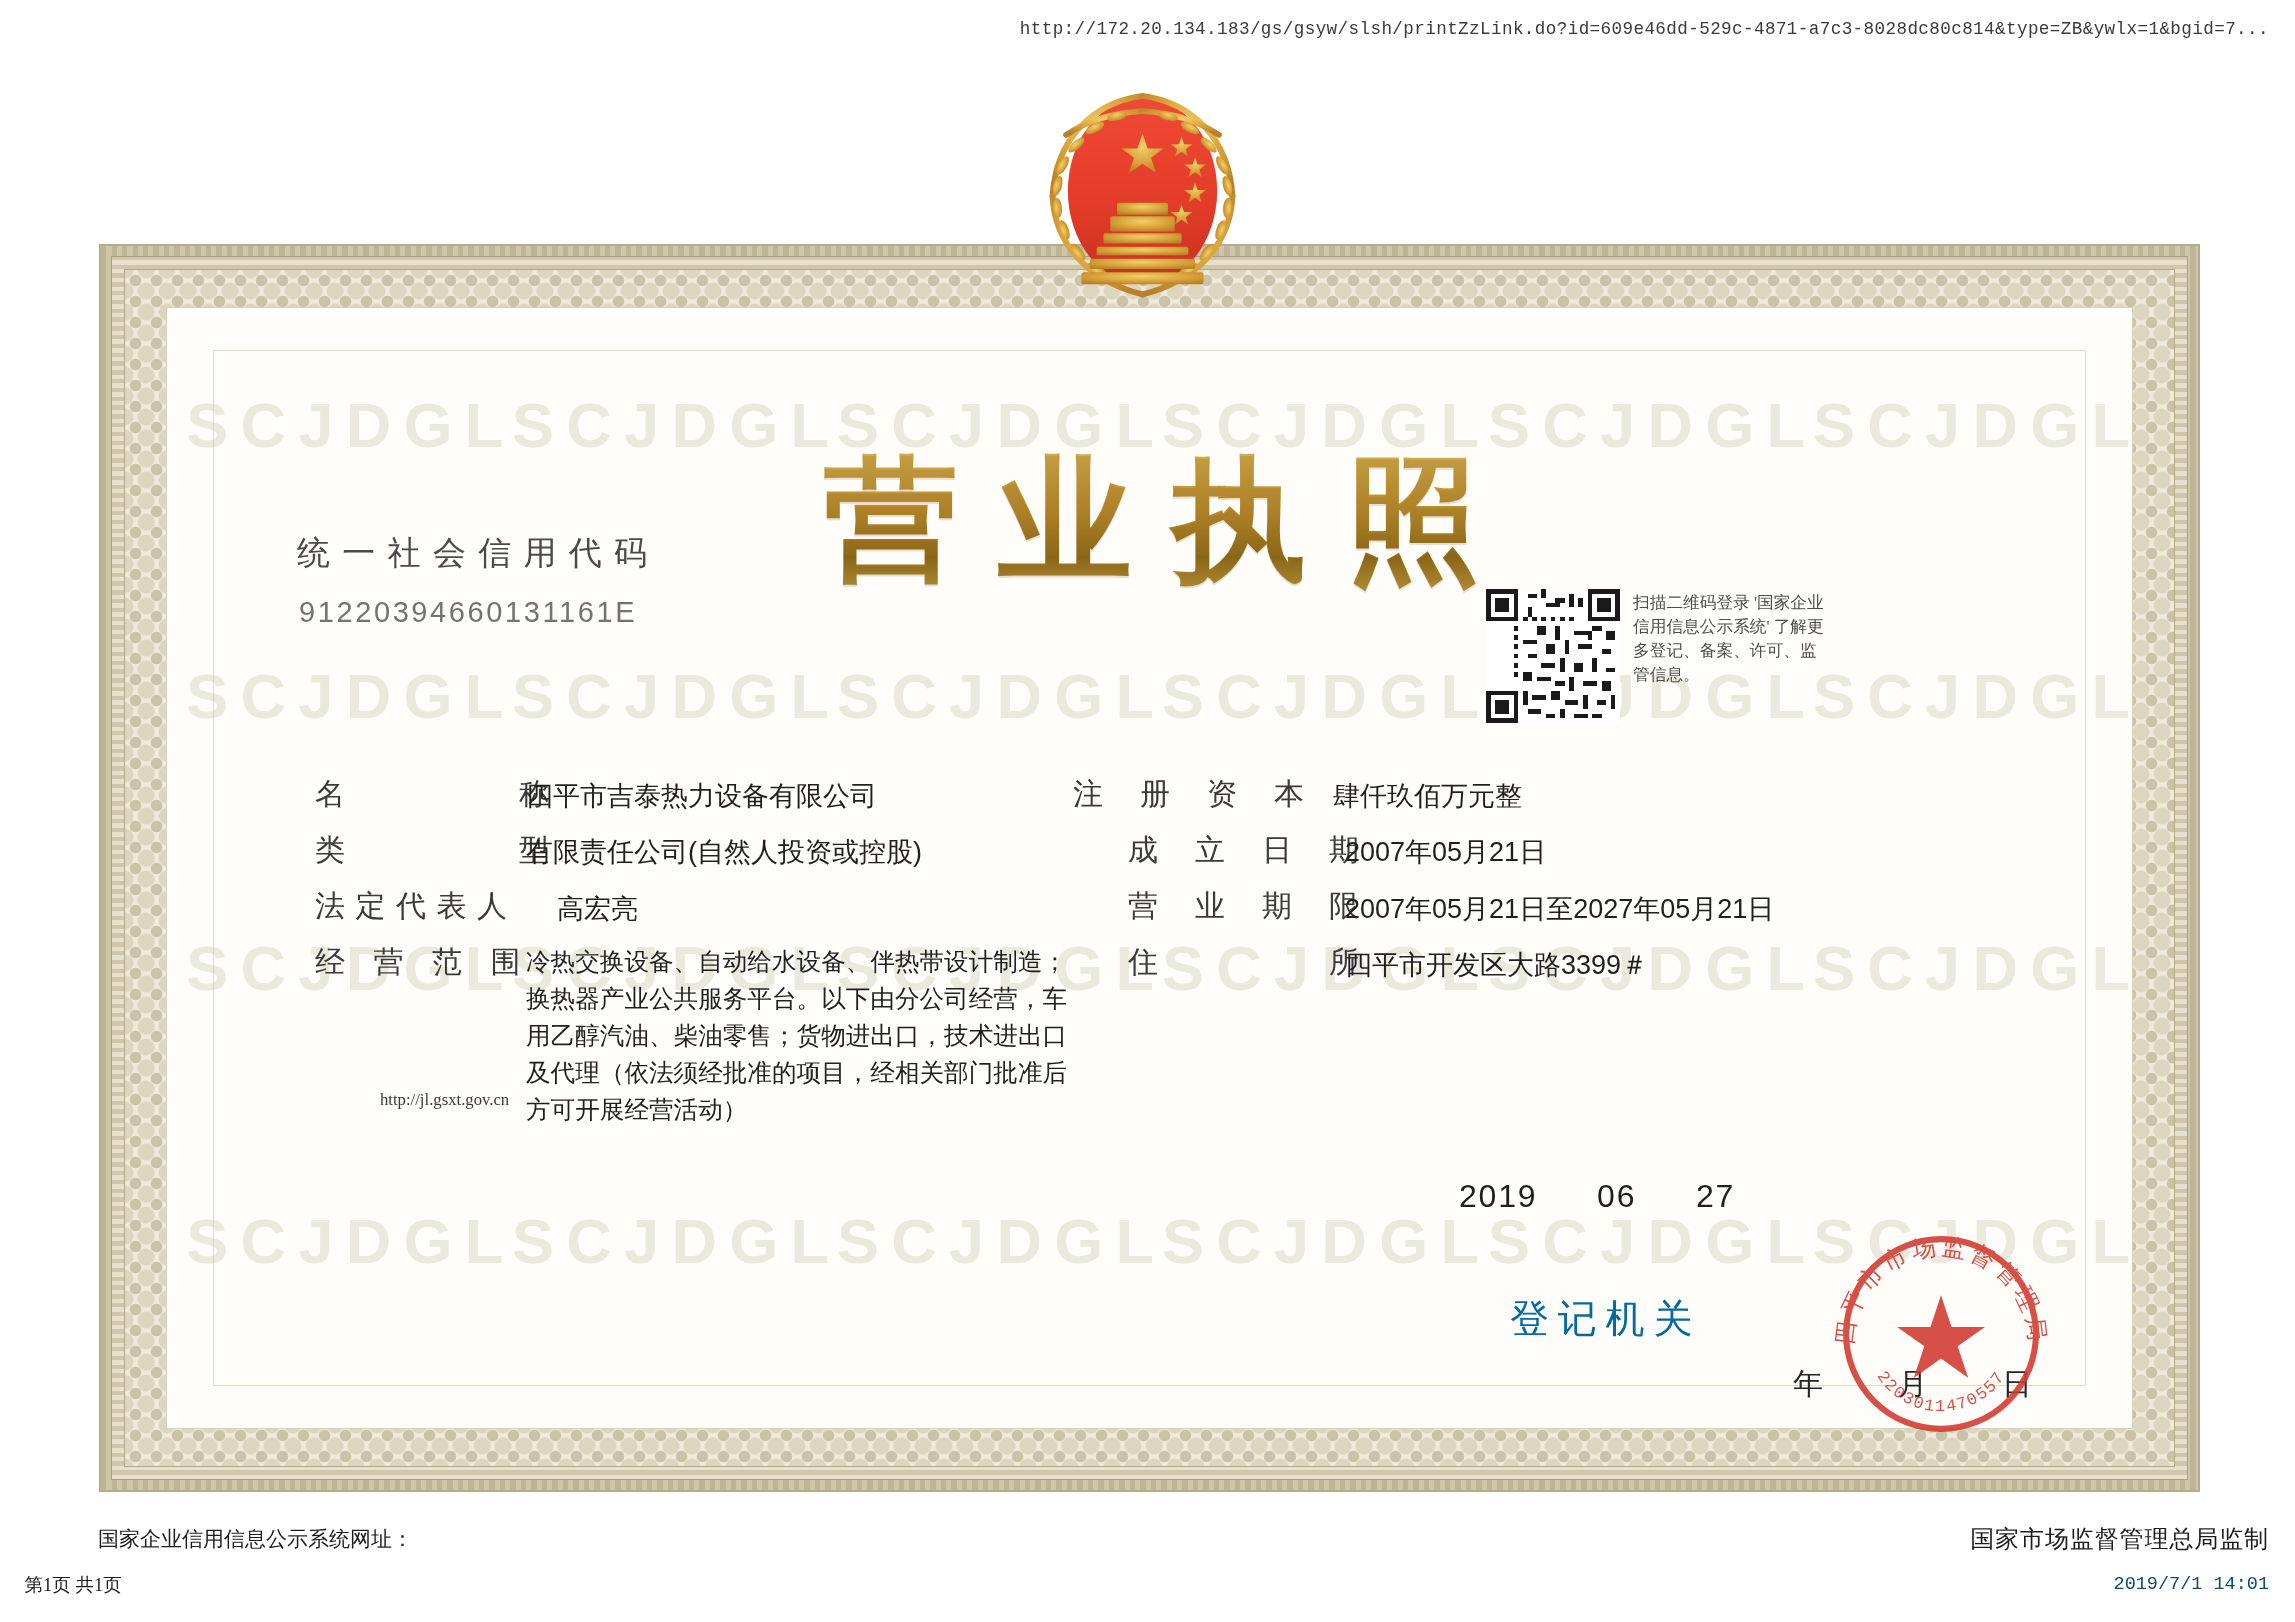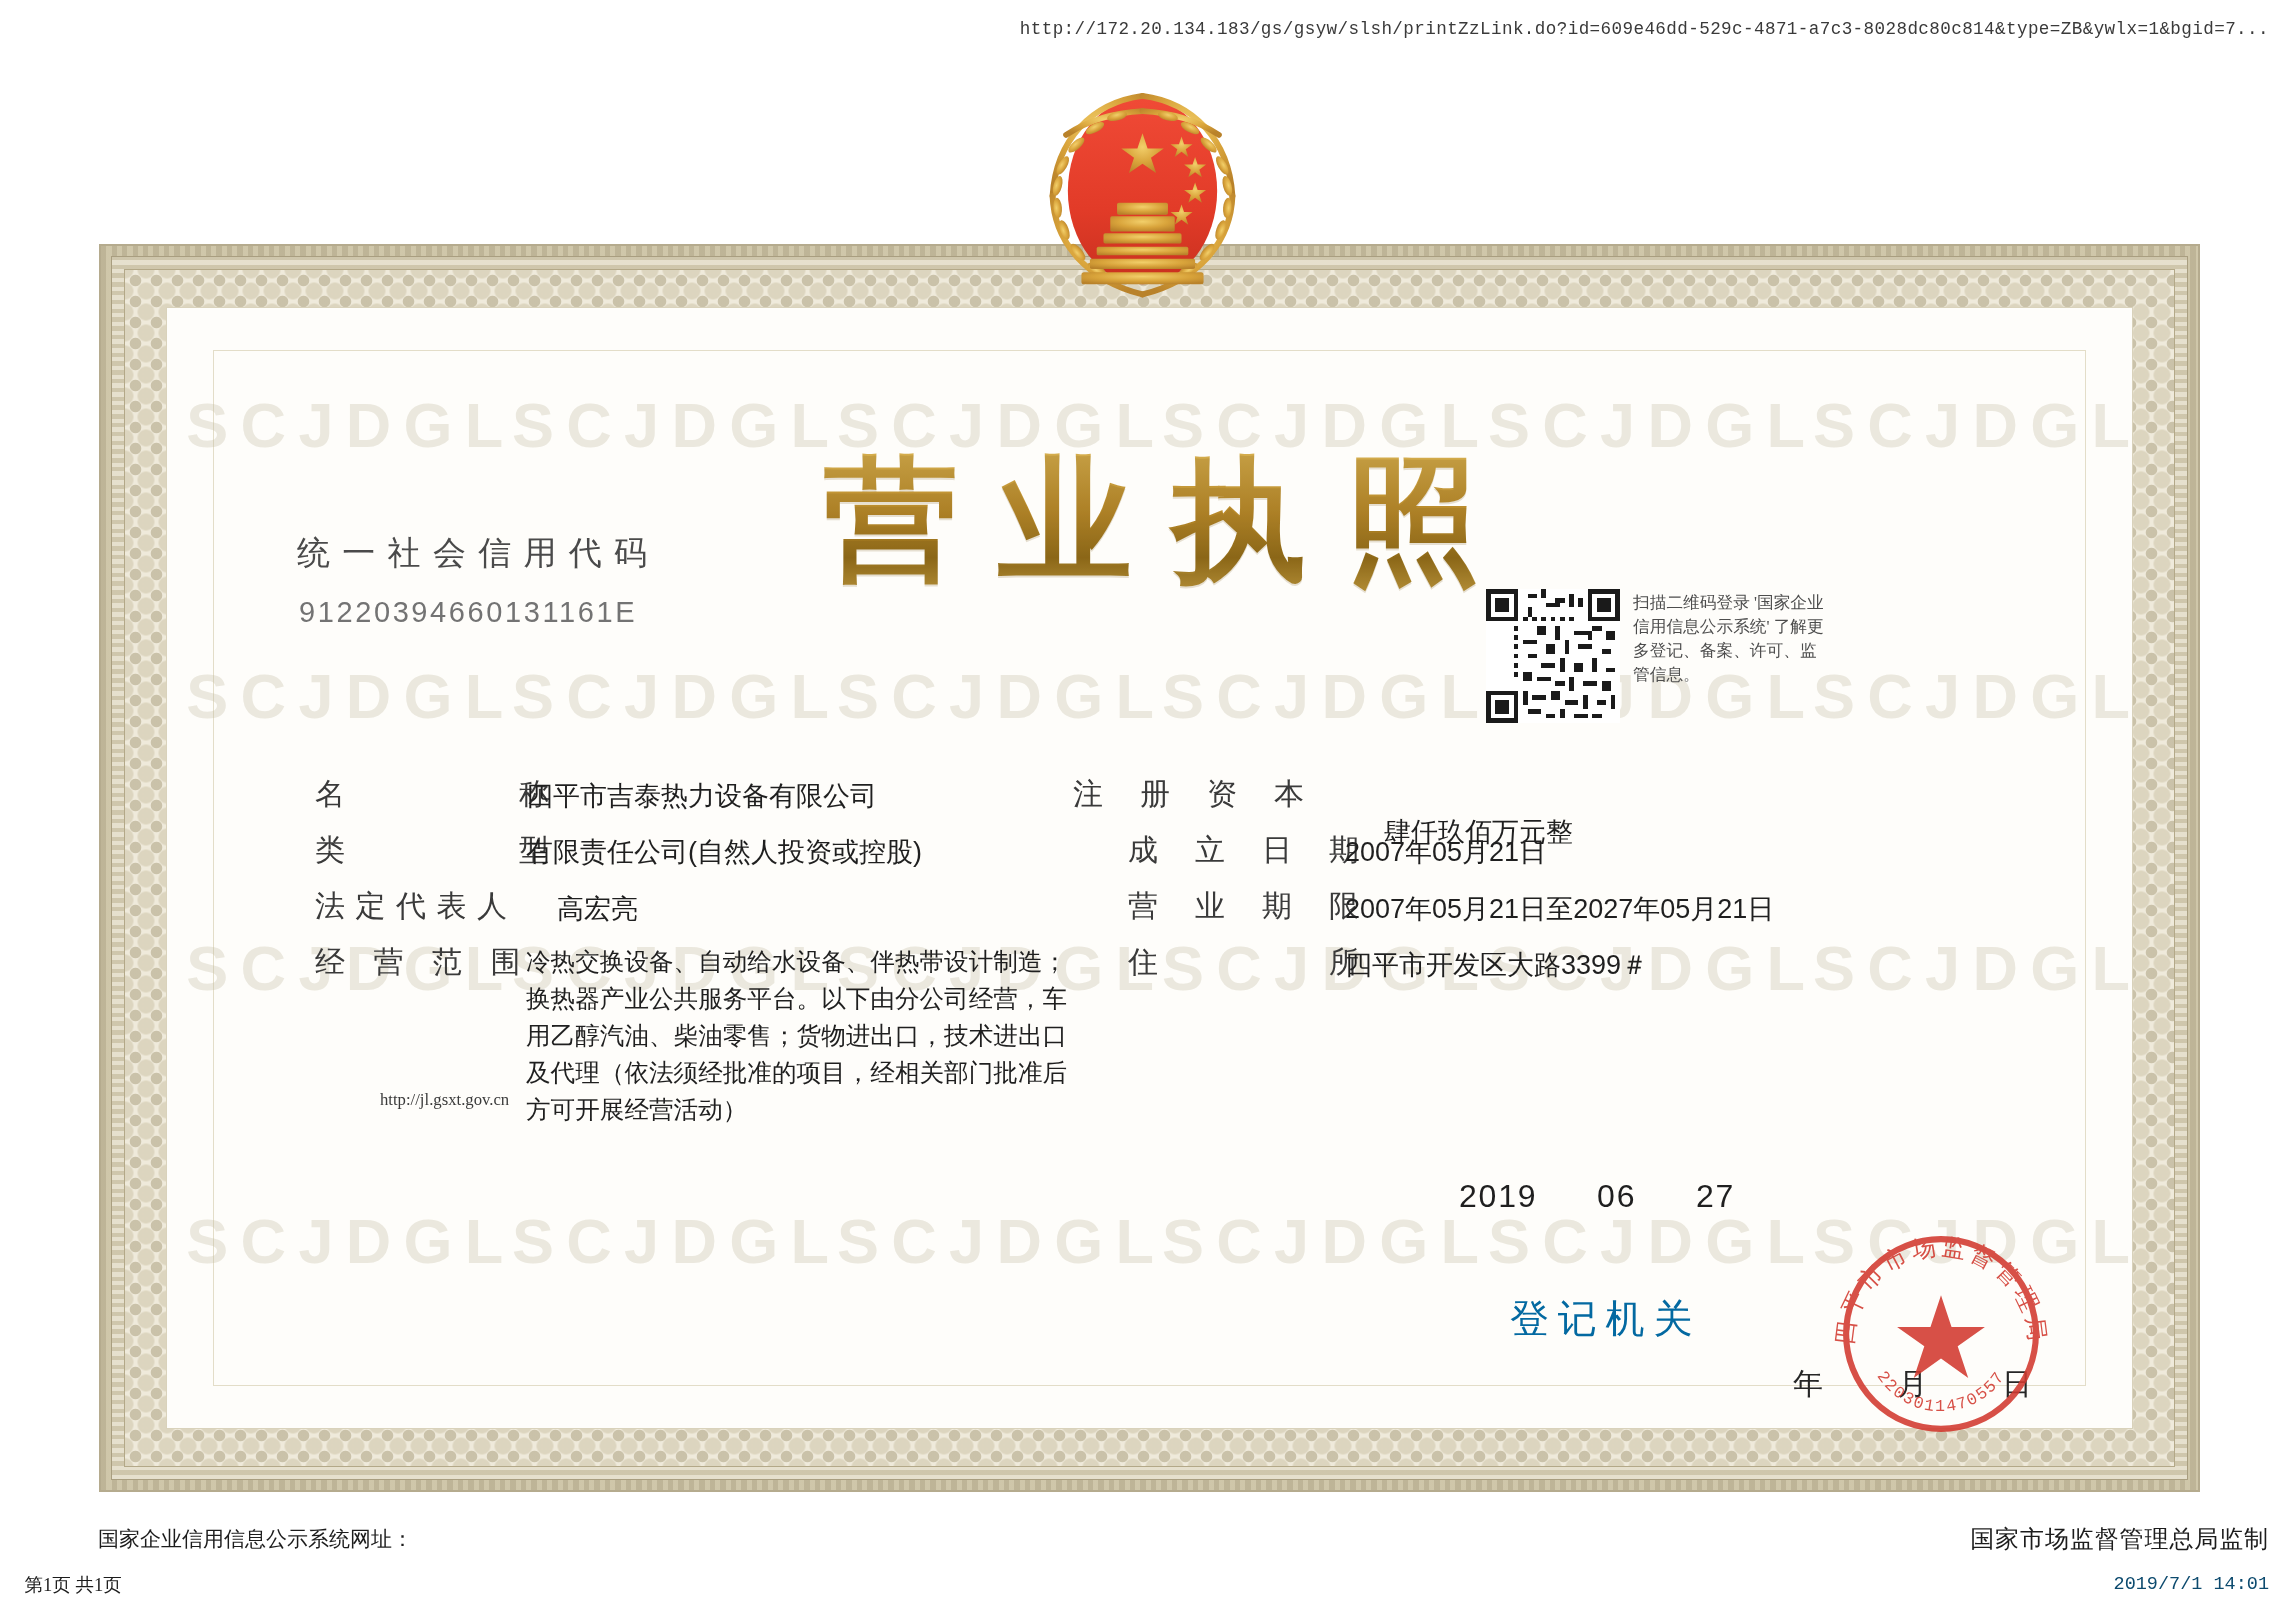--- a/index.html
+++ b/index.html
@@ -483,21 +483,21 @@
 
 <div class="field-label sp3" style="left:315px; top:886px;">法定代表人</div>
 <div class="field-value" style="left:557px; top:891px;">高宏亮</div>
 
 <div class="field-label sp3" style="left:315px; top:942px;">经 营 范 围</div>
 <div class="scope-value">冷热交换设备、自动给水设备、伴热带设计制造；换热器产业公共服务平台。以下由分公司经营，车用乙醇汽油、柴油零售；货物进出口，技术进出口及代理（依法须经批准的项目，经相关部门批准后方可开展经营活动）</div>
 
 <div class="gsxt-link">http://jl.gsxt.gov.cn</div>
 
 <div class="field-label sp4" style="left:1073px; top:774px;">注　册　资　本</div>
-<div class="field-value" style="left:1384px; top:778px;margin-top:36px;">肆仟玖佰万元整</div>
+<div class="field-value" style="left:1333px; top:778px;">肆仟玖佰万元整</div>
 
 <div class="field-label sp4" style="left:1128px; top:830px;">成　立　日　期</div>
 <div class="field-value" style="left:1345px; top:834px;">2007年05月21日</div>
 
 <div class="field-label sp4" style="left:1128px; top:886px;">营　业　期　限</div>
 <div class="field-value" style="left:1345px; top:891px;">2007年05月21日至2027年05月21日</div>
 
 <div class="field-label sp4" style="left:1128px; top:942px;">住　　　　　所</div>
 <div class="field-value" style="left:1345px; top:947px;">四平市开发区大路3399＃</div>
 

